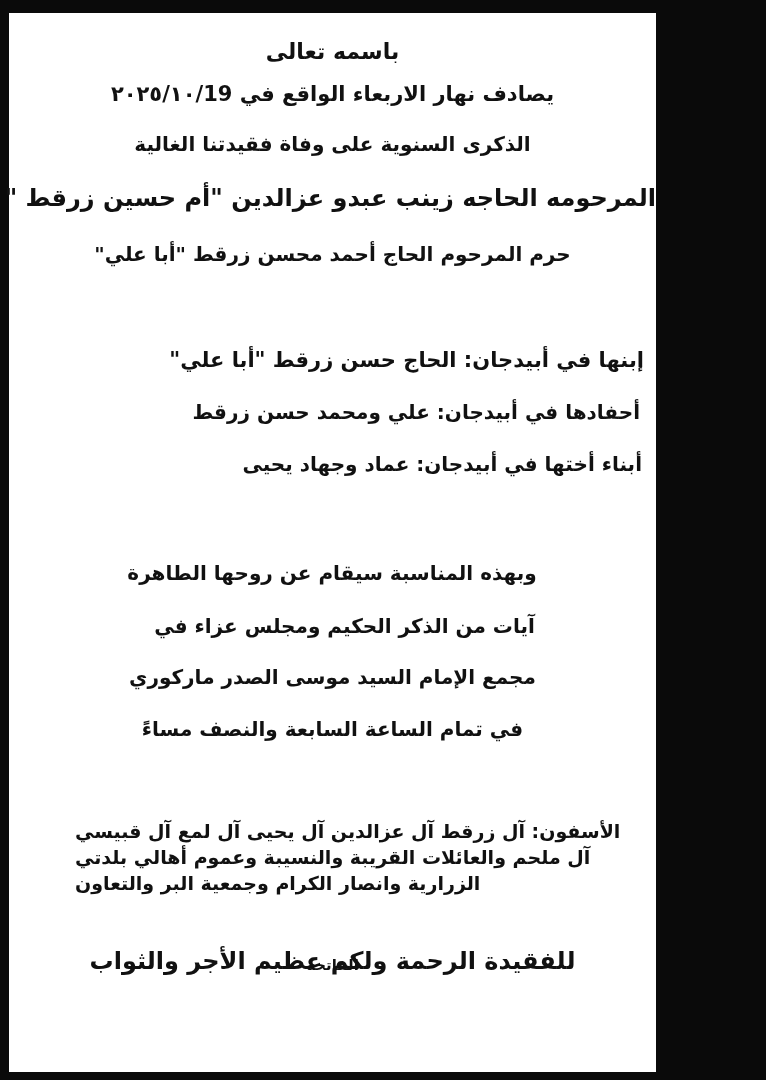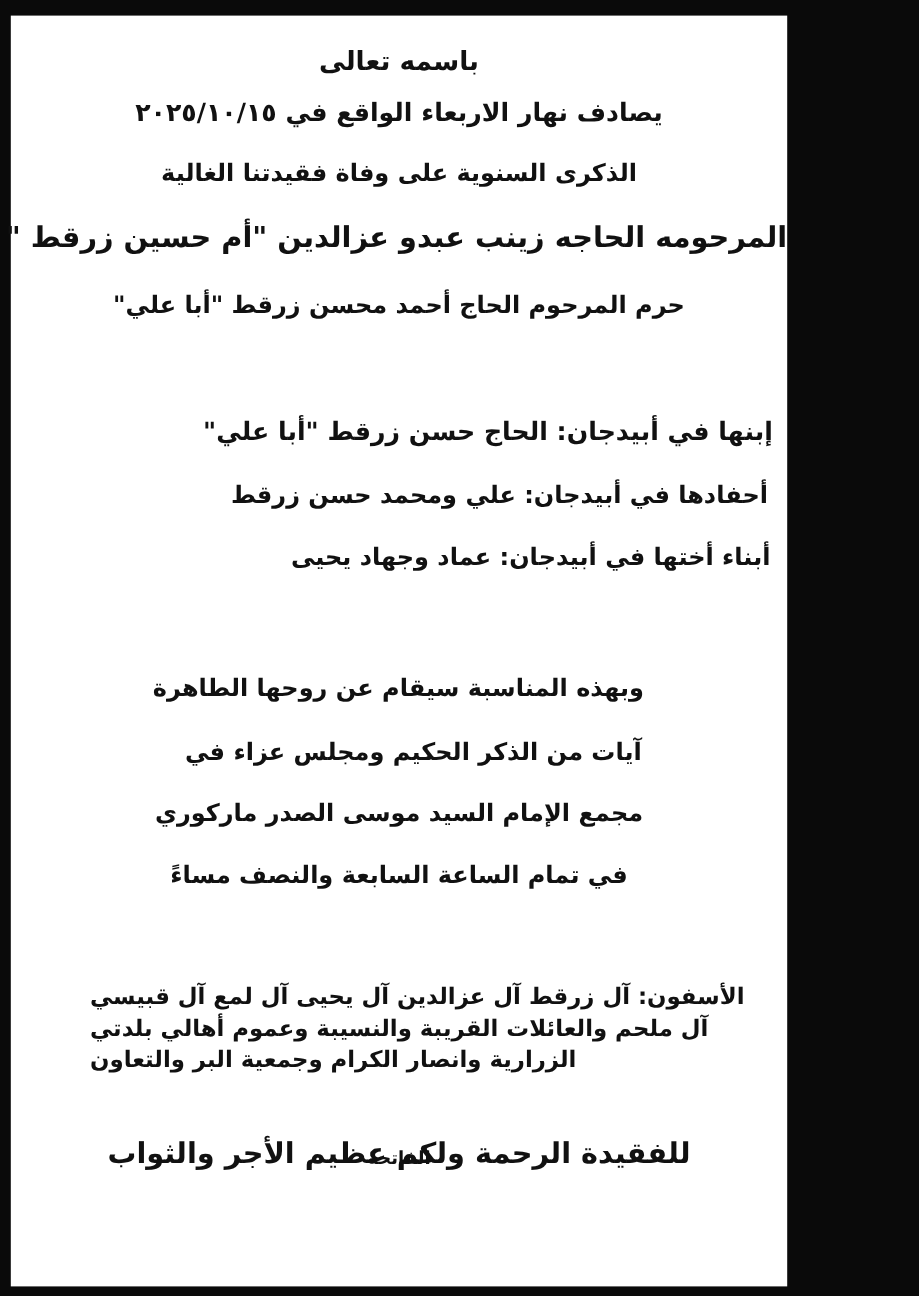--- a/index.html
+++ b/index.html
@@ -16,21 +16,21 @@
     font-weight: bold; direction: rtl; white-space: nowrap; line-height: 1;
   }
   .right { text-align: right; left: auto; }
   .para { position: absolute; direction: rtl; text-align: left; font-weight: bold; line-height: 26px; }
 </style>
 </head>
 <body>
 
 <div class="page">
   <div class="line" style="top:28px;font-size:22px;">باسمه تعالى</div>
-  <div class="line" style="top:71px;font-size:21px;">يصادف نهار الاربعاء الواقع في ٢٠٢٥/١٠/١٥</div>
+  <div class="line" style="top:71px;font-size:21px;">يصادف نهار الاربعاء الواقع في ٢٠٢٥/١٠/19</div>
   <div class="line" style="top:121px;font-size:20px;">الذكرى السنوية على وفاة فقيدتنا الغالية</div>
   <div class="line" style="top:173px;font-size:24px;">المرحومه الحاجه زينب عبدو عزالدين "أم حسين زرقط "</div>
   <div class="line" style="top:231px;font-size:20px;">حرم المرحوم الحاج أحمد محسن زرقط "أبا علي"</div>
 
   <div class="line right" style="top:337px;right:12px;font-size:21px;">إبنها في أبيدجان: الحاج حسن زرقط "أبا علي"</div>
   <div class="line right" style="top:389px;right:16px;font-size:20px;">أحفادها في أبيدجان: علي ومحمد حسن زرقط</div>
   <div class="line right" style="top:441px;right:14px;font-size:20px;">أبناء أختها في أبيدجان: عماد وجهاد يحيى</div>
 
   <div class="line" style="top:550px;left:-1px;font-size:20px;">وبهذه المناسبة سيقام عن روحها الطاهرة</div>
   <div class="line" style="top:603px;font-size:20px;padding-left:24px;">آيات من الذكر الحكيم ومجلس عزاء في</div>

